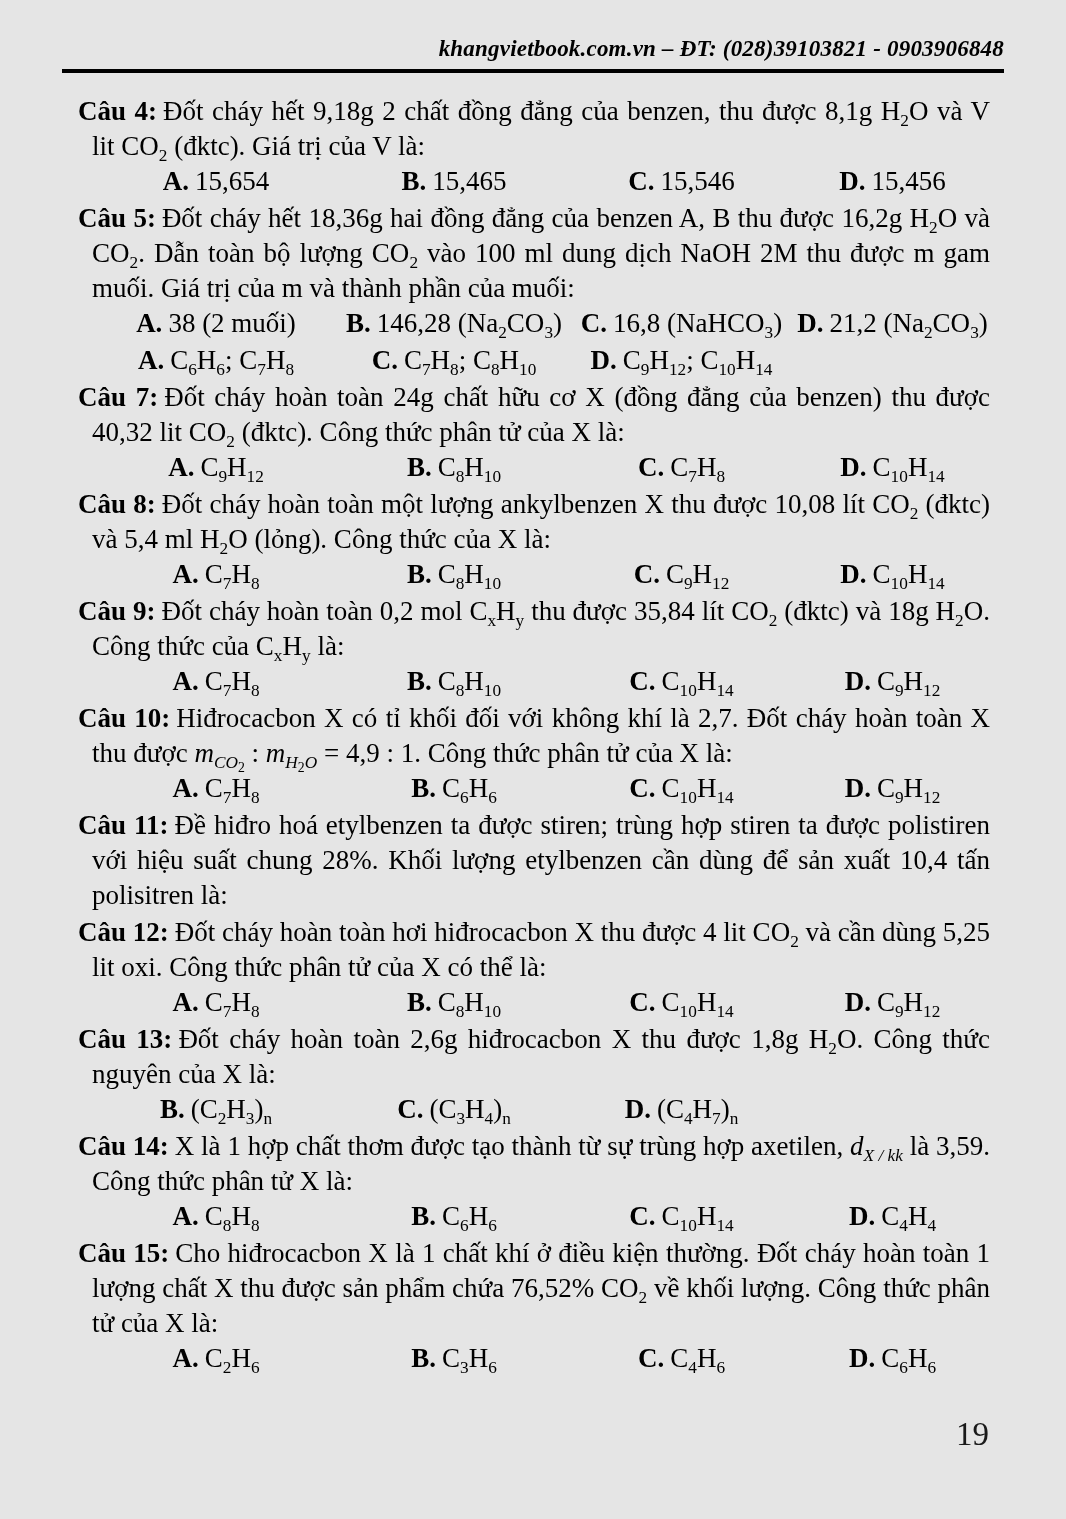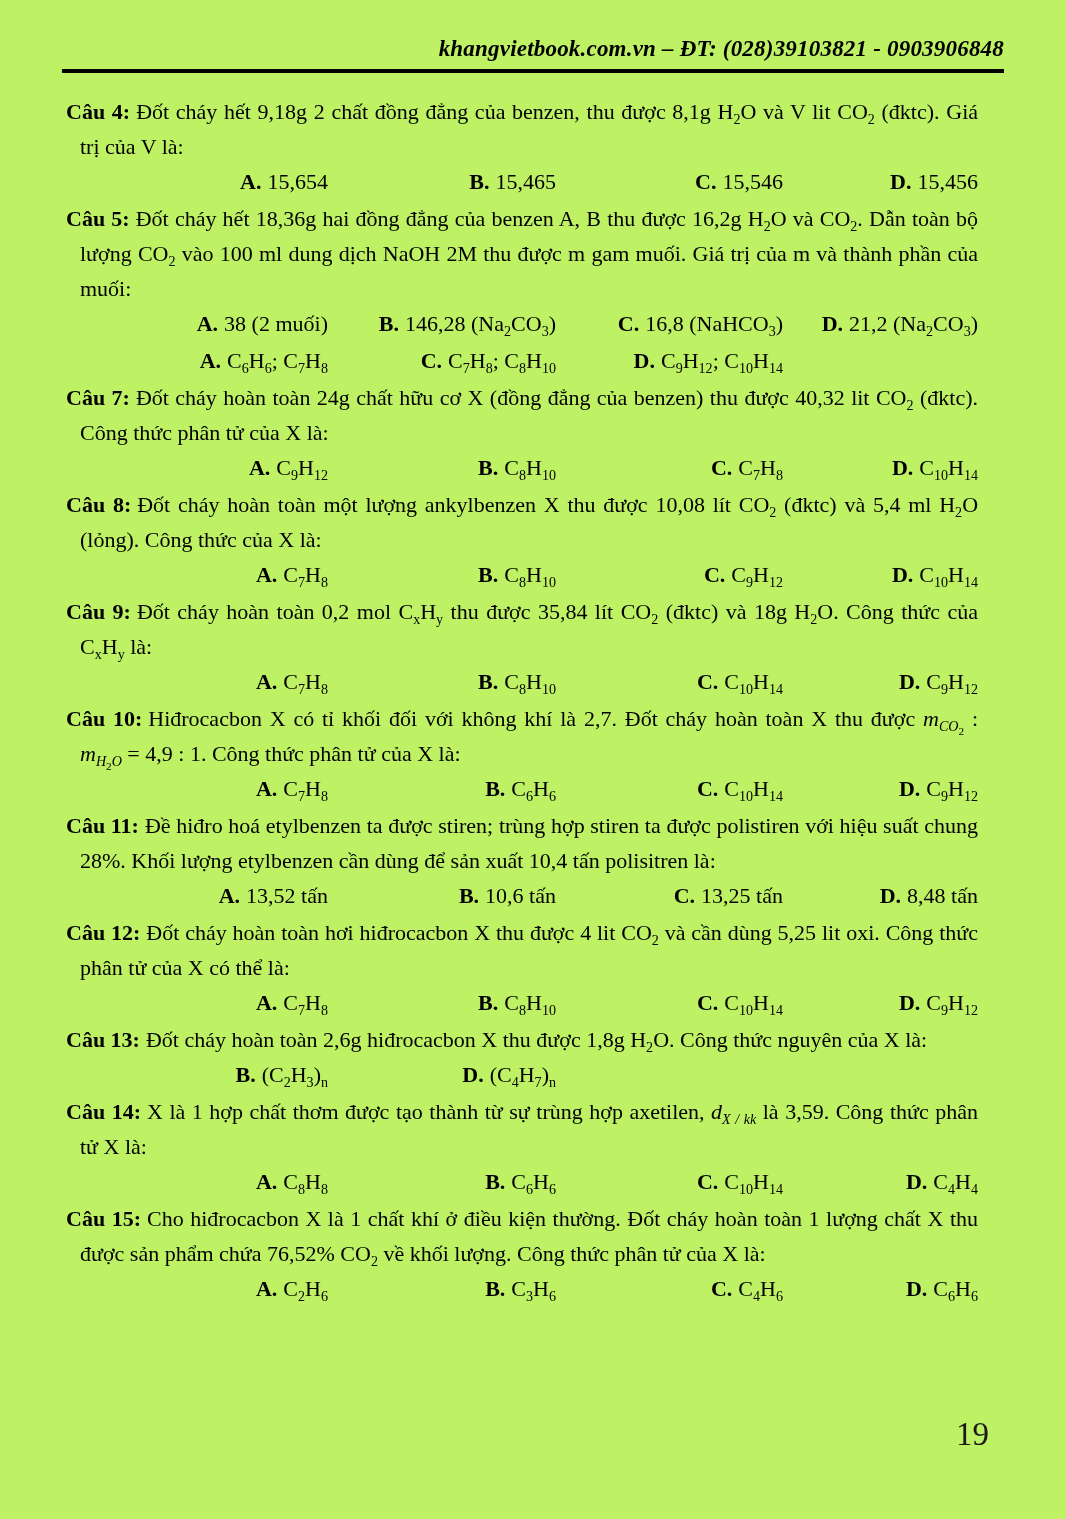--- a/index.html
+++ b/index.html
@@ -1,20 +1,20 @@
 <!DOCTYPE html>
 <html lang="vi"><head>
 <meta charset="utf-8">
 <style>
   html, body { margin: 0; padding: 0; background: #ffffff; }
   .page {
     position: relative;
     width: 1066px;
     height: 1519px;
-    background: #bef264;
+    background: #e5e5e5;
     font-family: "Liberation Serif", "DejaVu Serif", serif;
     color: #000000;
     overflow: hidden;
   }
   .header-text {
     position: absolute;
     top: 36px;
     right: 62px;
     font-size: 23px;
     font-weight: bold;
@@ -26,38 +26,38 @@
     position: absolute;
     top: 69px;
     left: 62px;
     width: 942px;
     height: 0;
     border-top: 4px solid #000000;
   }
   .content {
     position: absolute;
     top: 94px;
-    left: 66px;
+    left: 78px;
     width: 912px;
-    font-size: 22px;
+    font-size: 27px;
     line-height: 35px;
     text-align: justify;
   }
   .question { margin: 0 0 2px 0; }
   .qtext {
     margin: 0;
     padding-left: 14px;
     text-indent: -14px;
   }
   .qlabel { font-weight: bold; margin-right: 6px; }
   .options {
     display: grid;
     grid-template-columns: 248px 228px 227px auto;
     padding-left: 14px;
-    text-align: right;
+    text-align: center;
   }
   .opt { white-space: nowrap; }
   .opt b { margin-right: 6px; }
   sub { font-size: 64%; line-height: 0; }
   sub sub { font-size: 80%; }
   .formula i { font-family: "Liberation Serif", serif; }
   .page-number {
     position: absolute;
     top: 1416px;
     left: 956px;
@@ -136,42 +136,37 @@
     <div class="options">
       <span class="opt"><b>A.</b><span>C<sub>7</sub>H<sub>8</sub></span></span>
       <span class="opt"><b>B.</b><span>C<sub>6</sub>H<sub>6</sub></span></span>
       <span class="opt"><b>C.</b><span>C<sub>10</sub>H<sub>14</sub></span></span>
       <span class="opt"><b>D.</b><span>C<sub>9</sub>H<sub>12</sub></span></span>
     </div>
   </div>
 
   <div class="question">
     <p class="qtext formula"><b class="qlabel">Câu 11:</b><span>Đề hiđro hoá etylbenzen ta được stiren; trùng hợp stiren ta được polistiren với hiệu suất chung 28%. Khối lượng etylbenzen cần dùng để sản xuất 10,4 tấn polisitren là:</span></p>
-    <div class="options">
-      <span class="opt"><b>A.</b><span>13,52 tấn</span></span>
-      <span class="opt"><b>B.</b><span>10,6 tấn</span></span>
-      <span class="opt"><b>C.</b><span>13,25 tấn</span></span>
-      <span class="opt"><b>D.</b><span>8,48 tấn</span></span>
-    </div>
   </div>
 
   <div class="question">
     <p class="qtext formula"><b class="qlabel">Câu 12:</b><span>Đốt cháy hoàn toàn hơi hiđrocacbon X thu được 4 lit CO<sub>2</sub> và cần dùng 5,25 lit oxi. Công thức phân tử của X có thể là:</span></p>
     <div class="options">
       <span class="opt"><b>A.</b><span>C<sub>7</sub>H<sub>8</sub></span></span>
       <span class="opt"><b>B.</b><span>C<sub>8</sub>H<sub>10</sub></span></span>
       <span class="opt"><b>C.</b><span>C<sub>10</sub>H<sub>14</sub></span></span>
       <span class="opt"><b>D.</b><span>C<sub>9</sub>H<sub>12</sub></span></span>
     </div>
   </div>
 
   <div class="question">
     <p class="qtext formula"><b class="qlabel">Câu 13:</b><span>Đốt cháy hoàn toàn 2,6g hiđrocacbon X thu được 1,8g H<sub>2</sub>O. Công thức nguyên của X là:</span></p>
     <div class="options">
       <span class="opt"><b>B.</b><span>(C<sub>2</sub>H<sub>3</sub>)<sub>n</sub></span></span>
+      <span class="opt"><b>C.</b><span>(C<sub>3</sub>H<sub>4</sub>)<sub>n</sub></span></span>
       <span class="opt"><b>D.</b><span>(C<sub>4</sub>H<sub>7</sub>)<sub>n</sub></span></span>
     </div>
   </div>
 
   <div class="question">
     <p class="qtext formula"><b class="qlabel">Câu 14:</b><span>X là 1 hợp chất thơm được tạo thành từ sự trùng hợp axetilen, <i>d</i><sub><i>X / kk</i></sub> là 3,59. Công thức phân tử X là:</span></p>
     <div class="options">
       <span class="opt"><b>A.</b><span>C<sub>8</sub>H<sub>8</sub></span></span>
       <span class="opt"><b>B.</b><span>C<sub>6</sub>H<sub>6</sub></span></span>
       <span class="opt"><b>C.</b><span>C<sub>10</sub>H<sub>14</sub></span></span>

